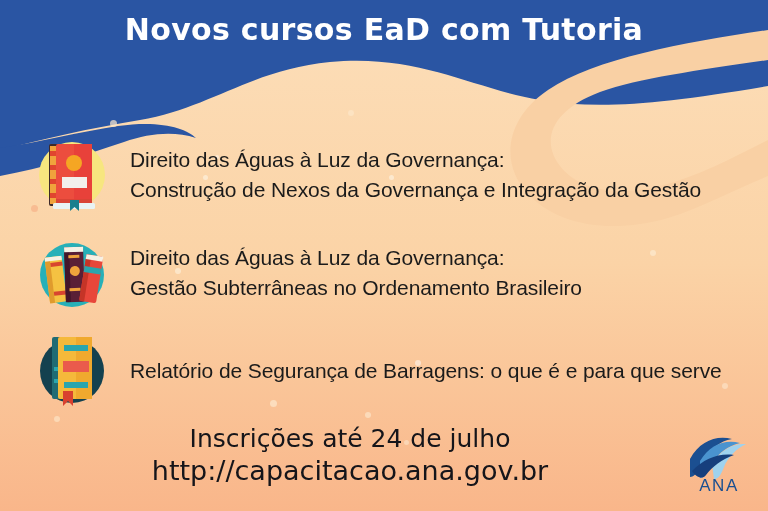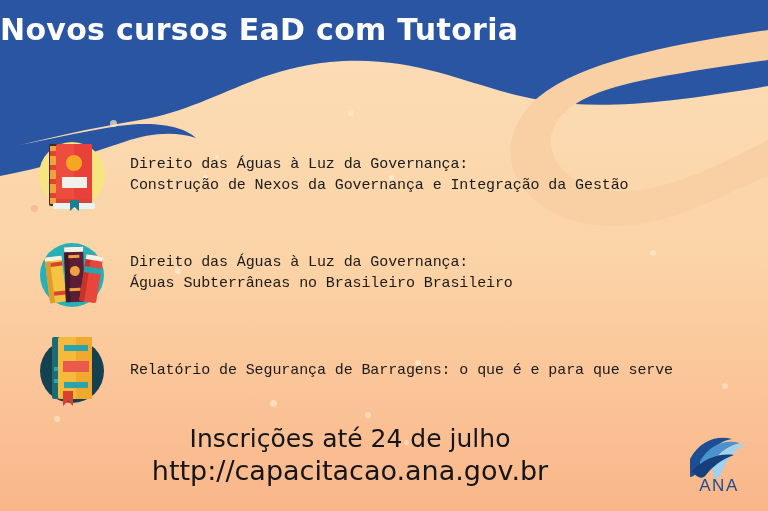--- a/index.html
+++ b/index.html
@@ -29,21 +29,21 @@
     height: 511px;
     display: block;
   }
 
   
   .title {
     position: absolute;
     top: 12px;
     left: 0;
     width: 768px;
-    text-align: left;
+    text-align: center;
     color: #ffffff;
     font-size: 30px;
     font-weight: bold;
     letter-spacing: 0.3px;
     font-family: "DejaVu Sans", sans-serif;
     z-index: 6;
   }
 
   
   .courses {
@@ -61,23 +61,23 @@
   .course-icon {
     width: 84px;
     height: 84px;
     flex: 0 0 84px;
     position: relative;
   }
   .course-icon svg { display: block; }
   .course-text {
     margin-left: 16px;
     color: #1b1b1b;
-    font-size: 15px;
+    font-size: 21px;
     line-height: 1.42;
-    font-family: Liberation Mono, monospace;
+    font-family: Liberation Sans, sans-serif;
     letter-spacing: -0.1px;
   }
   .course-text .ln { display: block; white-space: nowrap; }
 
   
   .cta {
     position: absolute;
     left: 0;
     top: 424px;
     width: 700px;
@@ -222,21 +222,21 @@
           <g transform="rotate(9 60 46)">
             <rect x="53" y="24" width="17" height="47" rx="2" fill="#e8463a"></rect>
             <rect x="53" y="24" width="5" height="47" fill="#c53427"></rect>
             <rect x="53" y="24" width="17" height="5" fill="#f6f1e4"></rect>
             <rect x="53" y="36" width="17" height="6" fill="#2aa5ad"></rect>
           </g>
         </svg>
       </div>
       <div class="course-text">
         <span class="ln">Direito das Águas à Luz da Governança:</span>
-        <span class="ln">Águas Subterrâneas no Brasileiro Brasileiro</span>
+        <span class="ln">Gestão Subterrâneas no Ordenamento Brasileiro</span>
       </div>
     </div>
 
     <div class="course-row">
       <div class="course-icon">
         <svg width="84" height="84" viewBox="0 0 84 84">
           <circle cx="42" cy="42" r="32" fill="#14414f"></circle>
           <rect x="22" y="8" width="10" height="62" rx="2" fill="#1f6b74"></rect>
           <rect x="24" y="38" width="4" height="4" fill="#2aa5ad"></rect>
           <rect x="24" y="50" width="4" height="4" fill="#2aa5ad"></rect>

